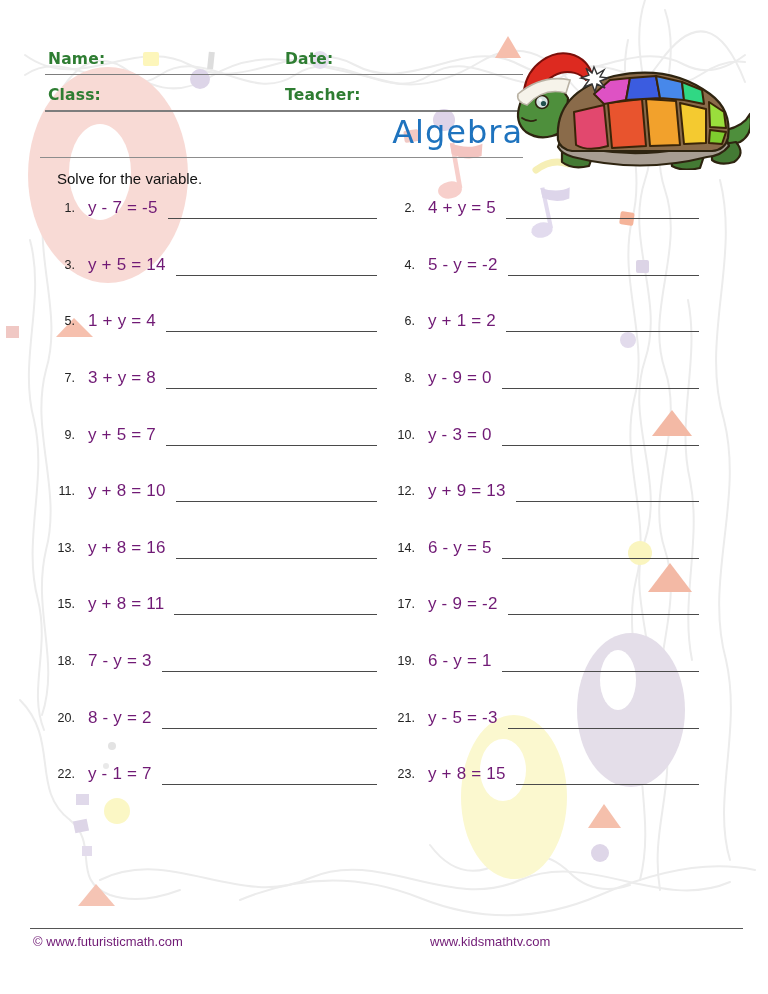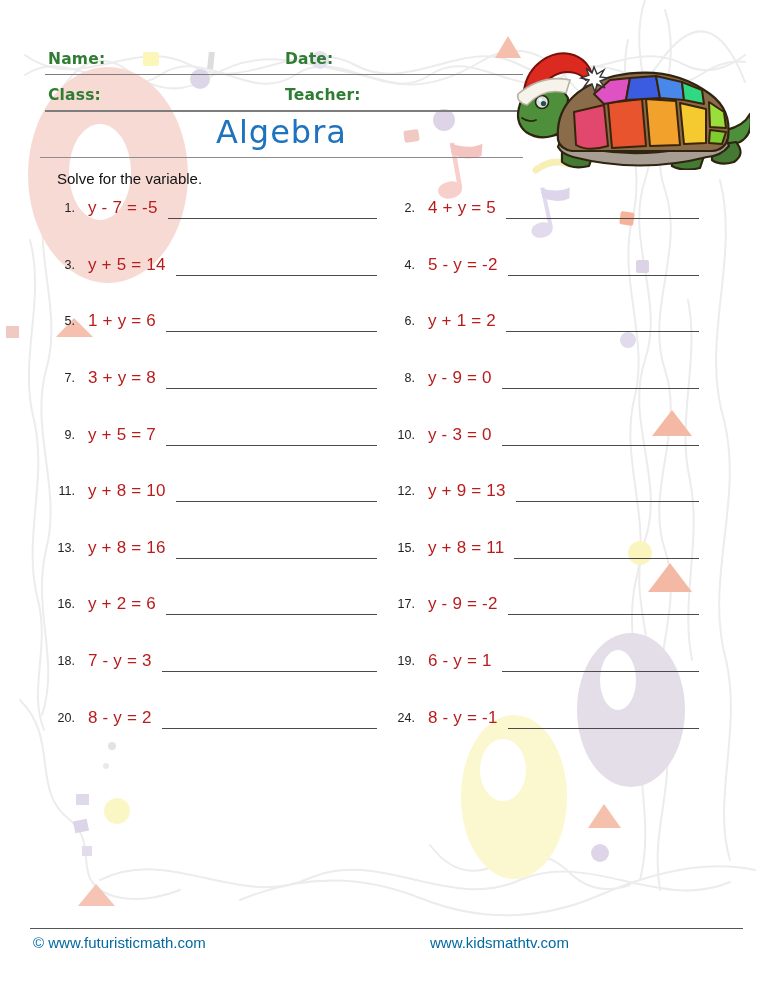--- a/index.html
+++ b/index.html
@@ -3,34 +3,34 @@
 <meta charset="utf-8">
 <style>
   html,body{margin:0;padding:0;background:#fff;}
   .page{position:relative;width:768px;height:994px;background:#ffffff;overflow:hidden;
         font-family:"Liberation Sans",sans-serif;color:#222;}
   svg.bg{position:absolute;left:0;top:0;z-index:0;pointer-events:none;}
   .content{position:absolute;inset:0;z-index:1;}
   .glabel{position:absolute;font-family:"DejaVu Sans",sans-serif;font-weight:bold;
           font-size:15.5px;color:#2e7d32;letter-spacing:.2px;}
   .hline{position:absolute;border-top:1.6px solid #7d7d7d;}
-  .title{position:absolute;left:40px;top:113px;width:483px;margin:0;text-align:center;
+  .title{position:absolute;left:40px;top:113px;width:483px;margin:0;text-align:right;
          font-family:"DejaVu Sans",sans-serif;font-weight:normal;
          font-size:32px;color:#1e73be;letter-spacing:1px;}
   .instructions{position:absolute;left:57px;top:170px;font-size:15px;color:#111;}
   .turtle{position:absolute;left:510px;top:42px;}
   .problems{position:absolute;left:45px;top:180px;width:662px;
             display:grid;grid-template-columns:340px 322px;grid-auto-rows:56.6px;}
   .prob{display:flex;align-items:center;padding-right:8px;}
   .pnum{width:30px;text-align:right;font-size:12.5px;color:#222;padding-right:13px;flex:none;}
-  .peq{font-size:17px;color:#b91c1c;white-space:nowrap;letter-spacing:.2px;}
+  .peq{font-size:17px;color:#701a75;white-space:nowrap;letter-spacing:.2px;}
   .pline{flex:1;margin-left:10px;border-bottom:1.6px solid #4a4a4a;height:1px;
          transform:translateY(10px);min-width:40px;}
   .footer-rule{position:absolute;left:30px;top:928px;width:713px;border-top:1.4px solid #555;}
-  .footer-text{position:absolute;top:934px;font-size:15px;color:#0369a1;}
+  .footer-text{position:absolute;top:934px;font-size:13px;color:#701a75;}
   .f-left{left:33px;}
   .f-right{left:430px;width:313px;text-align:left;}
 </style>
 </head>
 <body>
 
 <div class="page">
 
   <svg class="bg" width="768" height="994" viewBox="0 0 768 994">
     <g fill="none" stroke="#ececec" stroke-width="2" stroke-linecap="round">
@@ -170,21 +170,21 @@
           <span class="peq">y + 5 = 14</span>
           <span class="pline"></span>
         </div>
         <div class="prob">
           <span class="pnum">4.</span>
           <span class="peq">5 - y = -2</span>
           <span class="pline"></span>
         </div>
         <div class="prob">
           <span class="pnum">5.</span>
-          <span class="peq">1 + y = 6</span>
+          <span class="peq">1 + y = 4</span>
           <span class="pline"></span>
         </div>
         <div class="prob">
           <span class="pnum">6.</span>
           <span class="peq">y + 1 = 2</span>
           <span class="pline"></span>
         </div>
         <div class="prob">
           <span class="pnum">7.</span>
           <span class="peq">3 + y = 8</span>
@@ -214,52 +214,62 @@
           <span class="pnum">12.</span>
           <span class="peq">y + 9 = 13</span>
           <span class="pline"></span>
         </div>
         <div class="prob">
           <span class="pnum">13.</span>
           <span class="peq">y + 8 = 16</span>
           <span class="pline"></span>
         </div>
         <div class="prob">
+          <span class="pnum">14.</span>
+          <span class="peq">6 - y = 5</span>
+          <span class="pline"></span>
+        </div>
+        <div class="prob">
           <span class="pnum">15.</span>
           <span class="peq">y + 8 = 11</span>
           <span class="pline"></span>
         </div>
         <div class="prob">
-          <span class="pnum">16.</span>
-          <span class="peq">y + 2 = 6</span>
-          <span class="pline"></span>
-        </div>
-        <div class="prob">
           <span class="pnum">17.</span>
           <span class="peq">y - 9 = -2</span>
           <span class="pline"></span>
         </div>
         <div class="prob">
           <span class="pnum">18.</span>
           <span class="peq">7 - y = 3</span>
           <span class="pline"></span>
         </div>
         <div class="prob">
           <span class="pnum">19.</span>
           <span class="peq">6 - y = 1</span>
           <span class="pline"></span>
         </div>
         <div class="prob">
           <span class="pnum">20.</span>
           <span class="peq">8 - y = 2</span>
           <span class="pline"></span>
         </div>
         <div class="prob">
-          <span class="pnum">24.</span>
-          <span class="peq">8 - y = -1</span>
+          <span class="pnum">21.</span>
+          <span class="peq">y - 5 = -3</span>
+          <span class="pline"></span>
+        </div>
+        <div class="prob">
+          <span class="pnum">22.</span>
+          <span class="peq">y - 1 = 7</span>
+          <span class="pline"></span>
+        </div>
+        <div class="prob">
+          <span class="pnum">23.</span>
+          <span class="peq">y + 8 = 15</span>
           <span class="pline"></span>
         </div>
       </div>
 
     <div class="footer-rule"></div>
     <div class="footer-text f-left">© www.futuristicmath.com</div>
     <div class="footer-text f-right">www.kidsmathtv.com</div>
   </div>
 </div>
 

